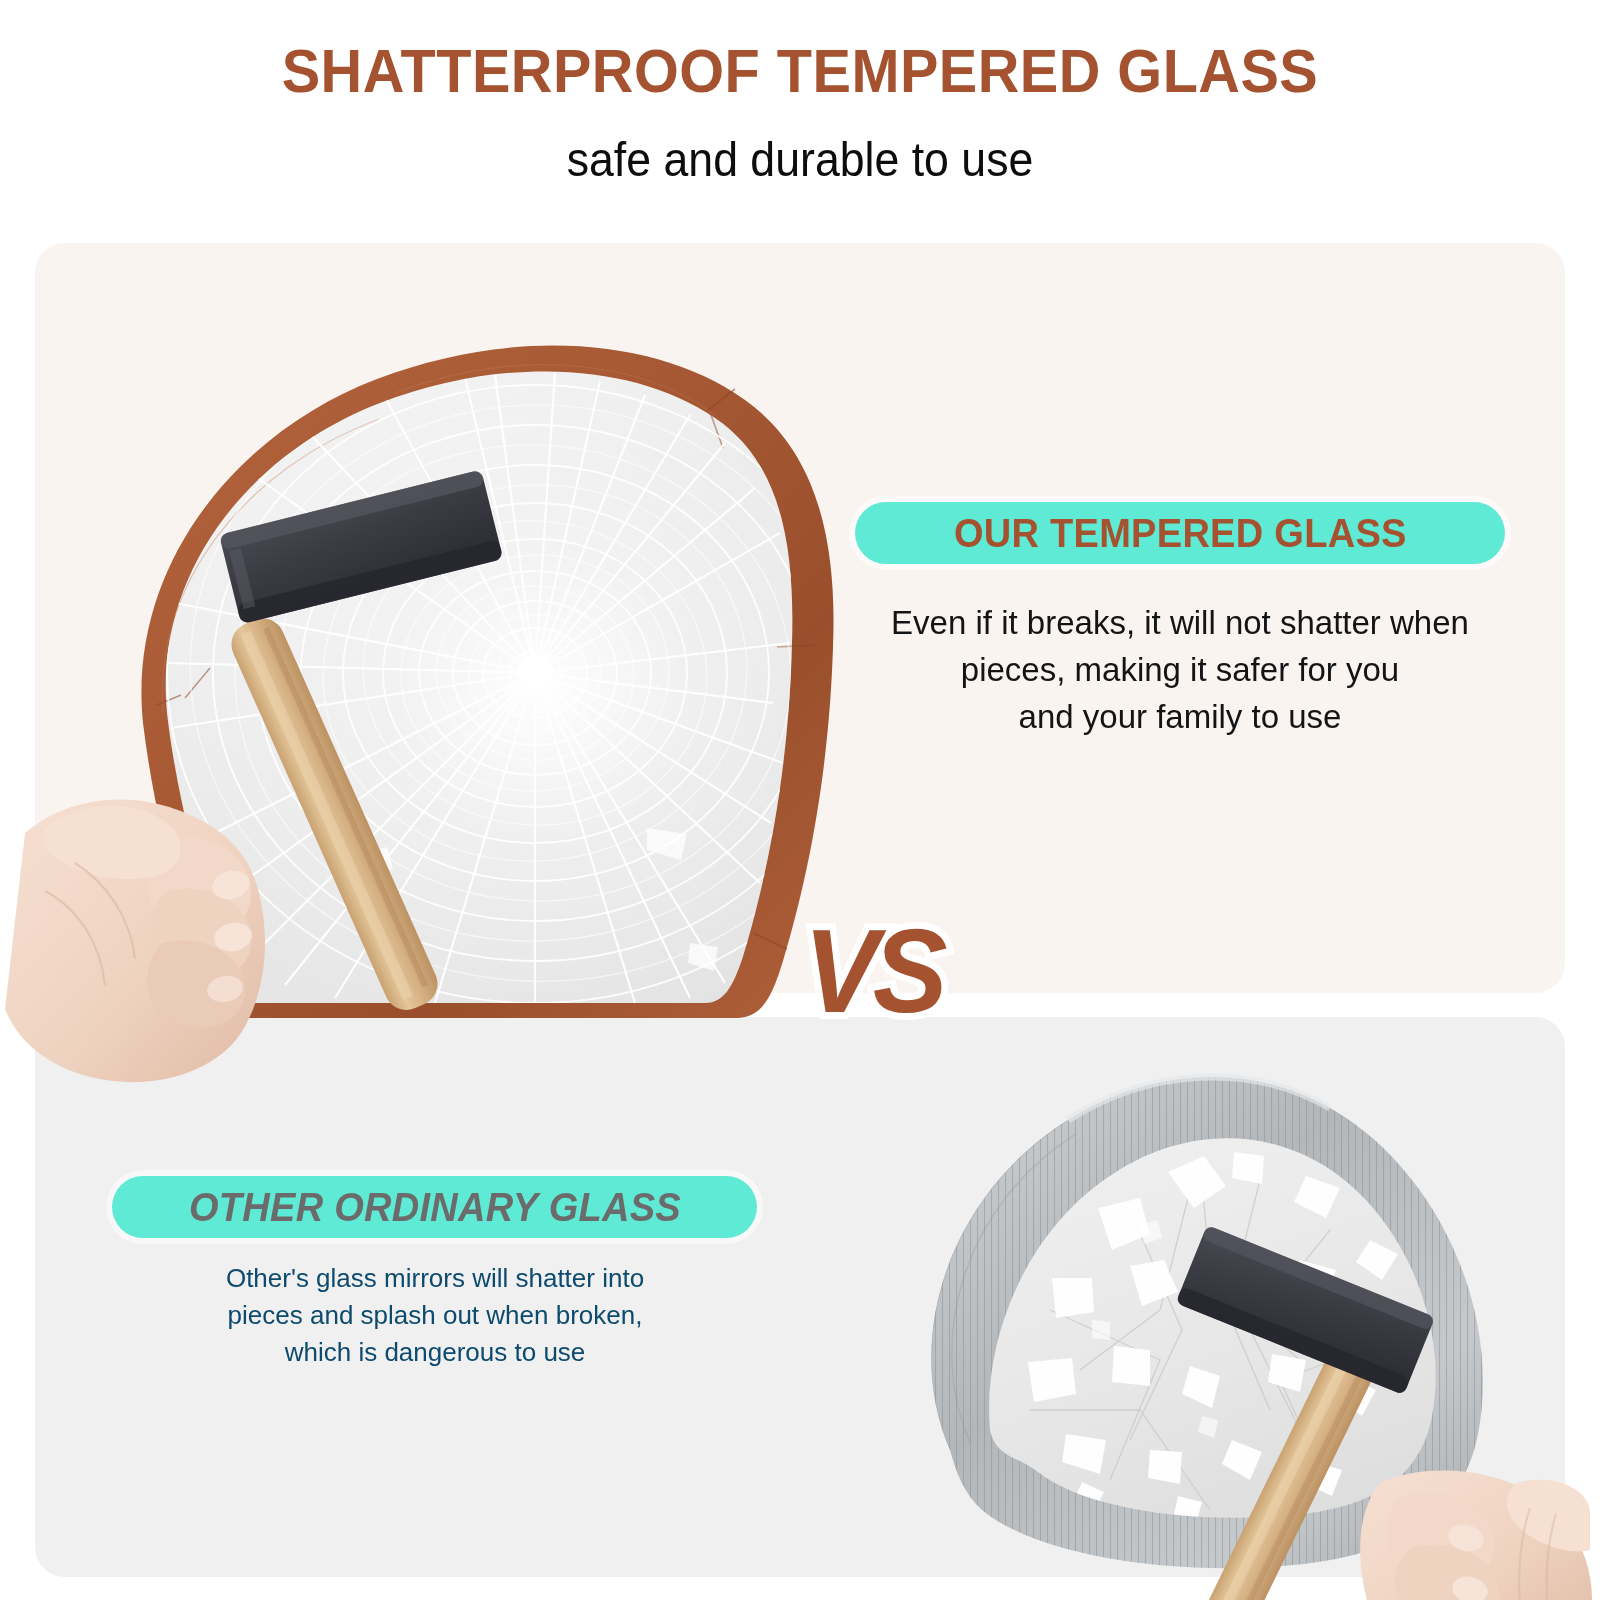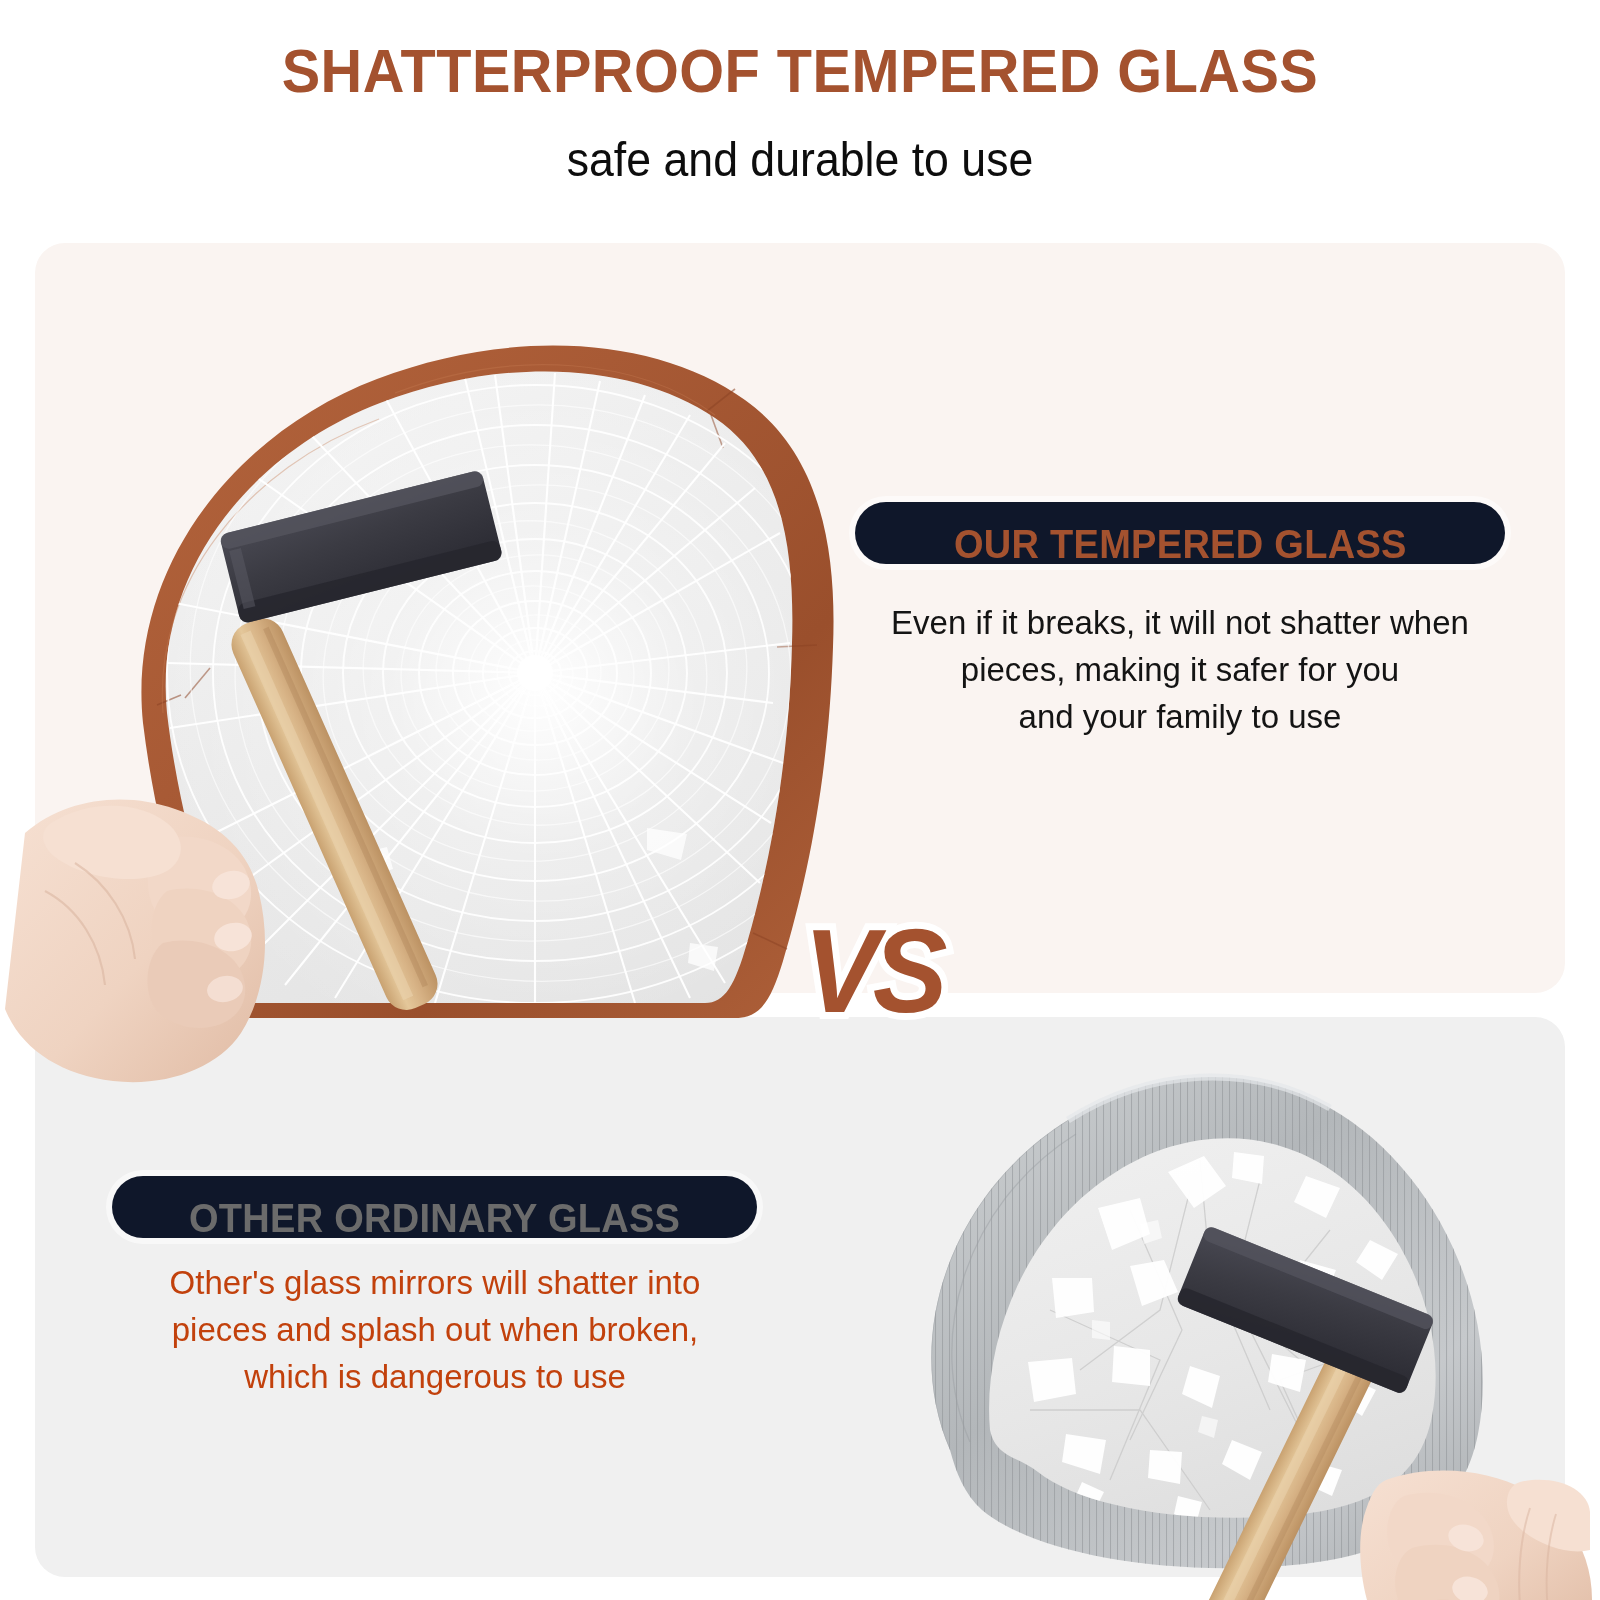--- a/index.html
+++ b/index.html
@@ -36,45 +36,45 @@
     left:35px;top:243px;width:1530px;height:750px;
     background:#FAF4F1;
   }
   .panel-bottom{
     left:35px;top:1017px;width:1530px;height:560px;
     background:#F0F0F0;
   }
 
   
   .pill{
-    position:absolute;background:#0f172a;border-radius:42px;
-    display:flex;align-items:flex-end;justify-content:center;
+    position:absolute;background:#5eead4;border-radius:42px;
+    display:flex;align-items:center;justify-content:center;
     box-shadow:0 0 0 6px rgba(255,255,255,.55);
   }
   .pill-top{left:855px;top:502px;width:650px;height:62px;}
-  .pill-bottom{left:112px;top:1176px;width:645px;height:62px;}
+  .pill-bottom{left:112px;top:1176px;width:645px;height:62px;font-style:italic;}
   .pill-label{
     font-size:40px;font-weight:bold;letter-spacing:0.3px;
     line-height:1;white-space:nowrap;transform:scaleX(0.95);
   }
   .pill-top .pill-label{color:#A4522F;}
   .pill-bottom .pill-label{color:#6B6B6B;}
 
   
   .copy{
     position:absolute;text-align:center;line-height:1.42;
     font-weight:normal;white-space:pre-line;
   }
   .copy-top{
     left:860px;top:600px;width:640px;
     font-size:33px;color:#141414;
   }
   .copy-bottom{
     left:110px;top:1260px;width:650px;
-    font-size:33px;color:#c2410c;
+    font-size:26px;color:#0c4a6e;
   }
 
   
   .vs{
     position:absolute;left:800px;top:912px;
     font-size:118px;font-weight:bold;font-style:italic;
     color:#A4522F;line-height:1;letter-spacing:-6px;
     -webkit-text-stroke:14px #FFFFFF;
     paint-order:stroke fill;
     z-index:40;

